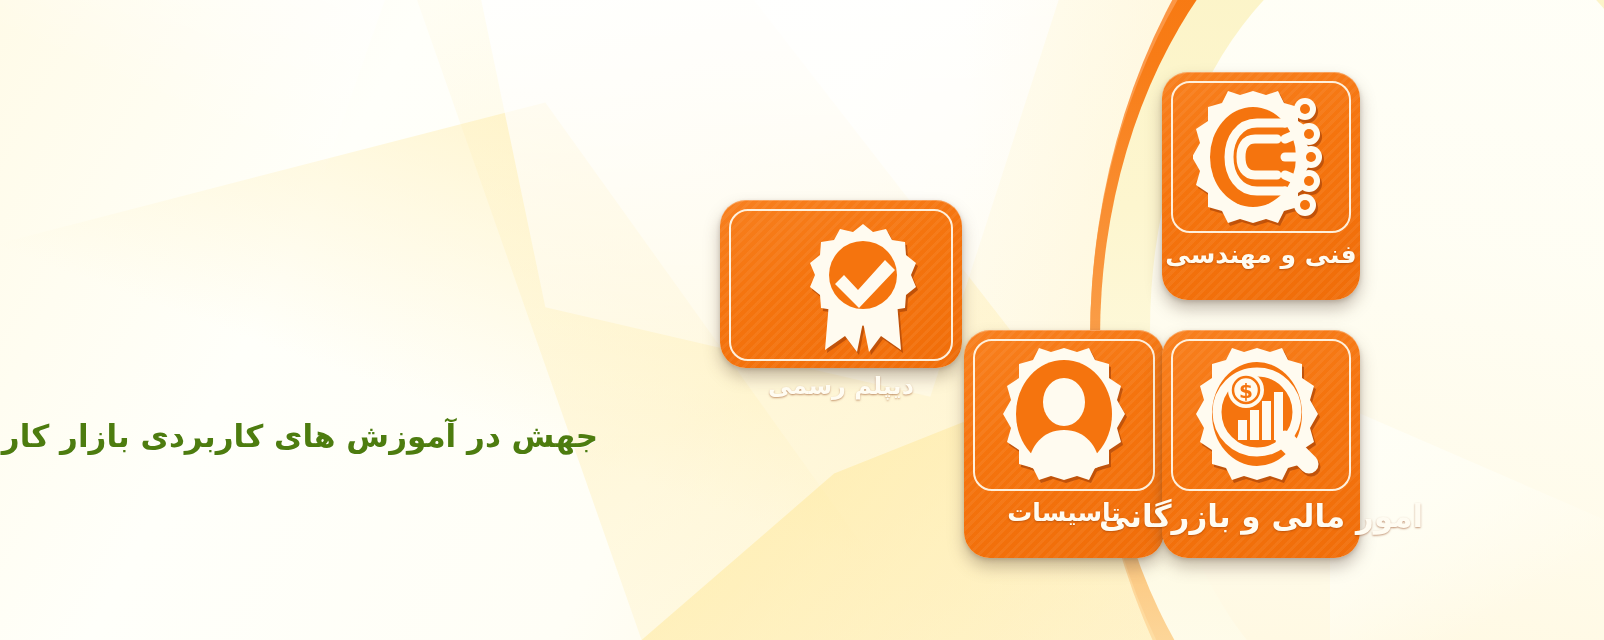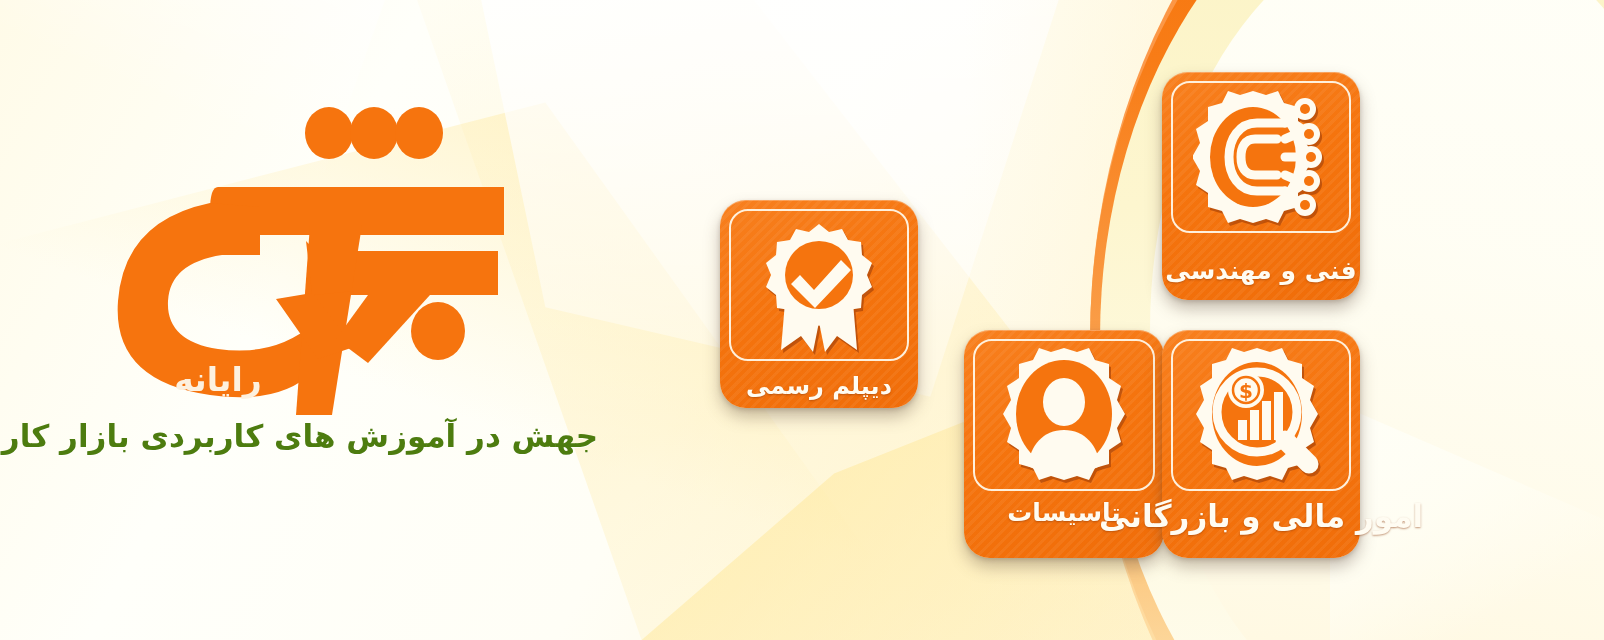--- a/index.html
+++ b/index.html
@@ -117,34 +117,34 @@
   .tile-label{
     position:absolute;z-index:3;left:50%;transform:translateX(-50%);
     white-space:nowrap;direction:rtl;
     color:#FFFCF2;
     font-weight:700;
     text-shadow:0 1px 2px rgba(140,55,8,.5);
     font-family:"DejaVu Sans","Liberation Sans",sans-serif;
   }
 
   
-  #tile-diploma{left:720px;top:200px;width:198px;height:208px;}
+  #tile-diploma{left:720px;top:200px;width:198px;height:168px;padding-left:44px;}
   #tile-diploma .tile-inner-border{height:148px;}
   #tile-diploma .tile-icon{height:160px;padding-top:8px;}
   #tile-diploma .tile-label{top:172px;font-size:24px;}
 
   #tile-it{left:938px;top:72px;width:200px;height:228px;}
   #tile-it .tile-inner-border{height:148px;}
   #tile-it .tile-icon{height:160px;padding-top:6px;}
   #tile-it .tile-label{top:168px;font-size:25px;}
 
   #tile-eng{left:1162px;top:72px;width:198px;height:228px;}
   #tile-eng .tile-inner-border{height:148px;}
   #tile-eng .tile-icon{height:160px;padding-top:6px;}
-  #tile-eng .tile-label{top:184px;font-size:25px;}
+  #tile-eng .tile-label{top:168px;font-size:25px;}
 
   #tile-fac{left:938px;top:330px;width:200px;height:228px;margin-left:26px;}
   #tile-fac .tile-inner-border{height:148px;}
   #tile-fac .tile-icon{height:160px;padding-top:6px;}
   #tile-fac .tile-label{top:168px;font-size:25px;}
 
   #tile-fin{left:1162px;top:330px;width:198px;height:228px;}
   #tile-fin .tile-inner-border{height:148px;}
   #tile-fin .tile-icon{height:160px;padding-top:6px;}
   #tile-fin .tile-label{top:168px;font-size:31px;}
@@ -161,54 +161,20 @@
   <div class="bg-layer wash-d"></div>
   <div class="bg-layer wash-e"></div>
   <div class="bg-layer wash-f"></div>
 
   <div class="arc arc-outer"></div>
   <div class="arc arc-mid"></div>
   <div class="arc arc-cream"></div>
   <div class="arc arc-inner"></div>
   <div class="arc-wedge"></div>
 
-  <div id="logo-block">
-    <svg id="logo-svg" viewBox="0 0 420 320" xmlns="http://www.w3.org/2000/svg">
-      <g fill="#F6740E">
-
-        <ellipse cx="229" cy="38" rx="24" ry="26"></ellipse>
-        <ellipse cx="274" cy="38" rx="24" ry="26"></ellipse>
-        <ellipse cx="319" cy="38" rx="24" ry="26"></ellipse>
-
-        <path d="M118 92 L404 92 L404 140 L150 140 Q110 140 110 116 Q110 92 118 92 Z"></path>
-
-        <path d="M216 156 L398 156 L398 200 L216 200 Z"></path>
-
-        <path d="M110 108
-                 Q24 126 18 206
-                 Q12 286 110 300
-                 Q180 310 214 276
-                 L214 228
-                 Q176 262 118 254
-                 Q66 246 68 206
-                 Q70 168 122 160
-                 L160 160 L160 112 Z"></path>
-
-        <path d="M210 130 L262 130 L232 320 L196 320 Z"></path>
-
-        <path d="M206 146 L254 196 L214 200 L254 252 L218 264 L176 204 L212 198 Z"></path>
-
-        <path d="M268 200 L330 200 L268 268 L236 244 Z"></path>
-
-        <ellipse cx="338" cy="236" rx="27" ry="29"></ellipse>
-      </g>
-
-      <text x="118" y="296" fill="#FDF1DF" font-size="33" font-weight="700" font-family="DejaVu Sans, Liberation Sans, sans-serif" text-anchor="middle" direction="rtl">رایانه</text>
-    </svg>
-  </div>
 
   <div id="tagline">جهش در آموزش های کاربردی بازار کار</div>
 
   <div class="tile" id="tile-diploma">
     <div class="tile-inner-border"></div>
     <div class="tile-icon">
       <svg width="128" height="136" viewBox="0 0 128 136" xmlns="http://www.w3.org/2000/svg">
         <g fill="#FFFBF0">
 
           <path d="M30 82 L26 130 L46 116 L58 132 L66 92 Z"></path>

